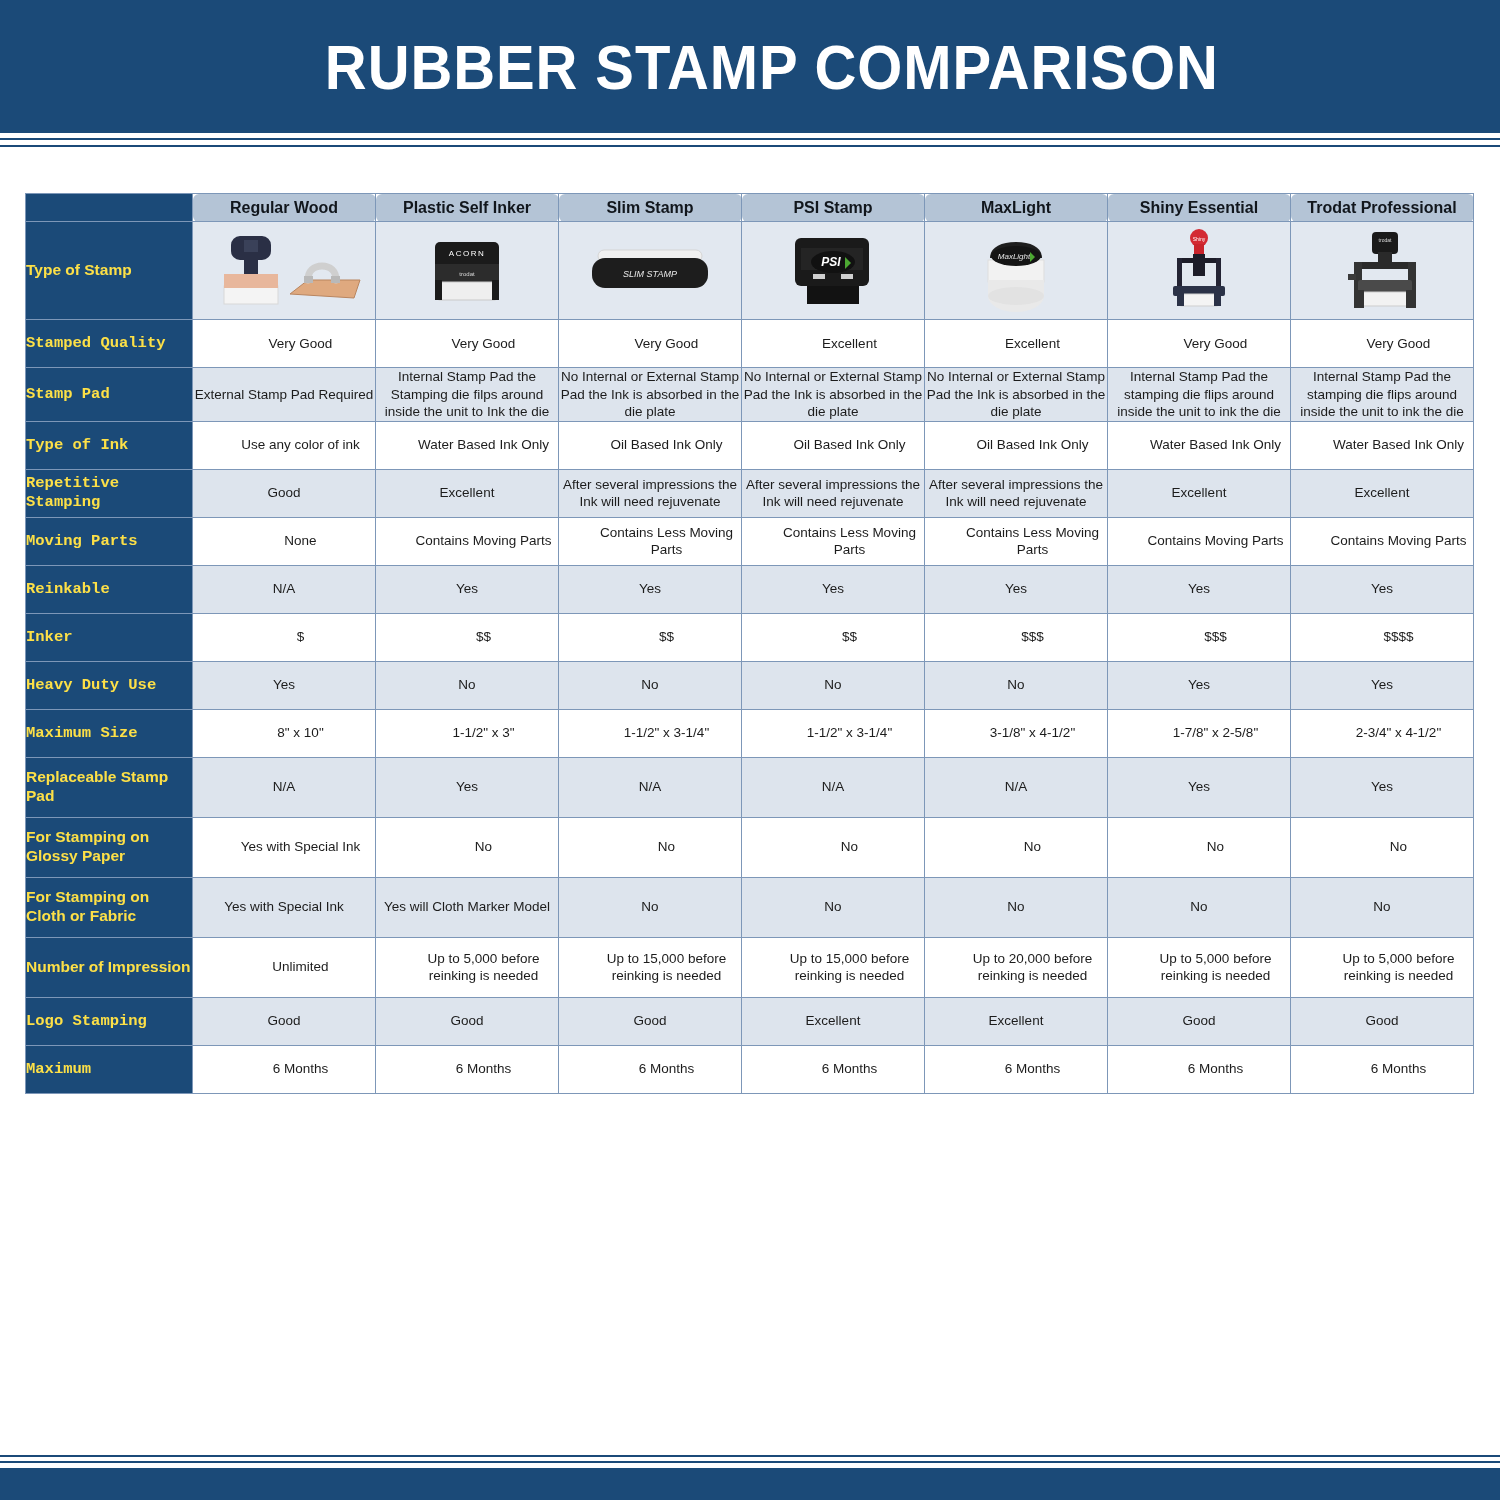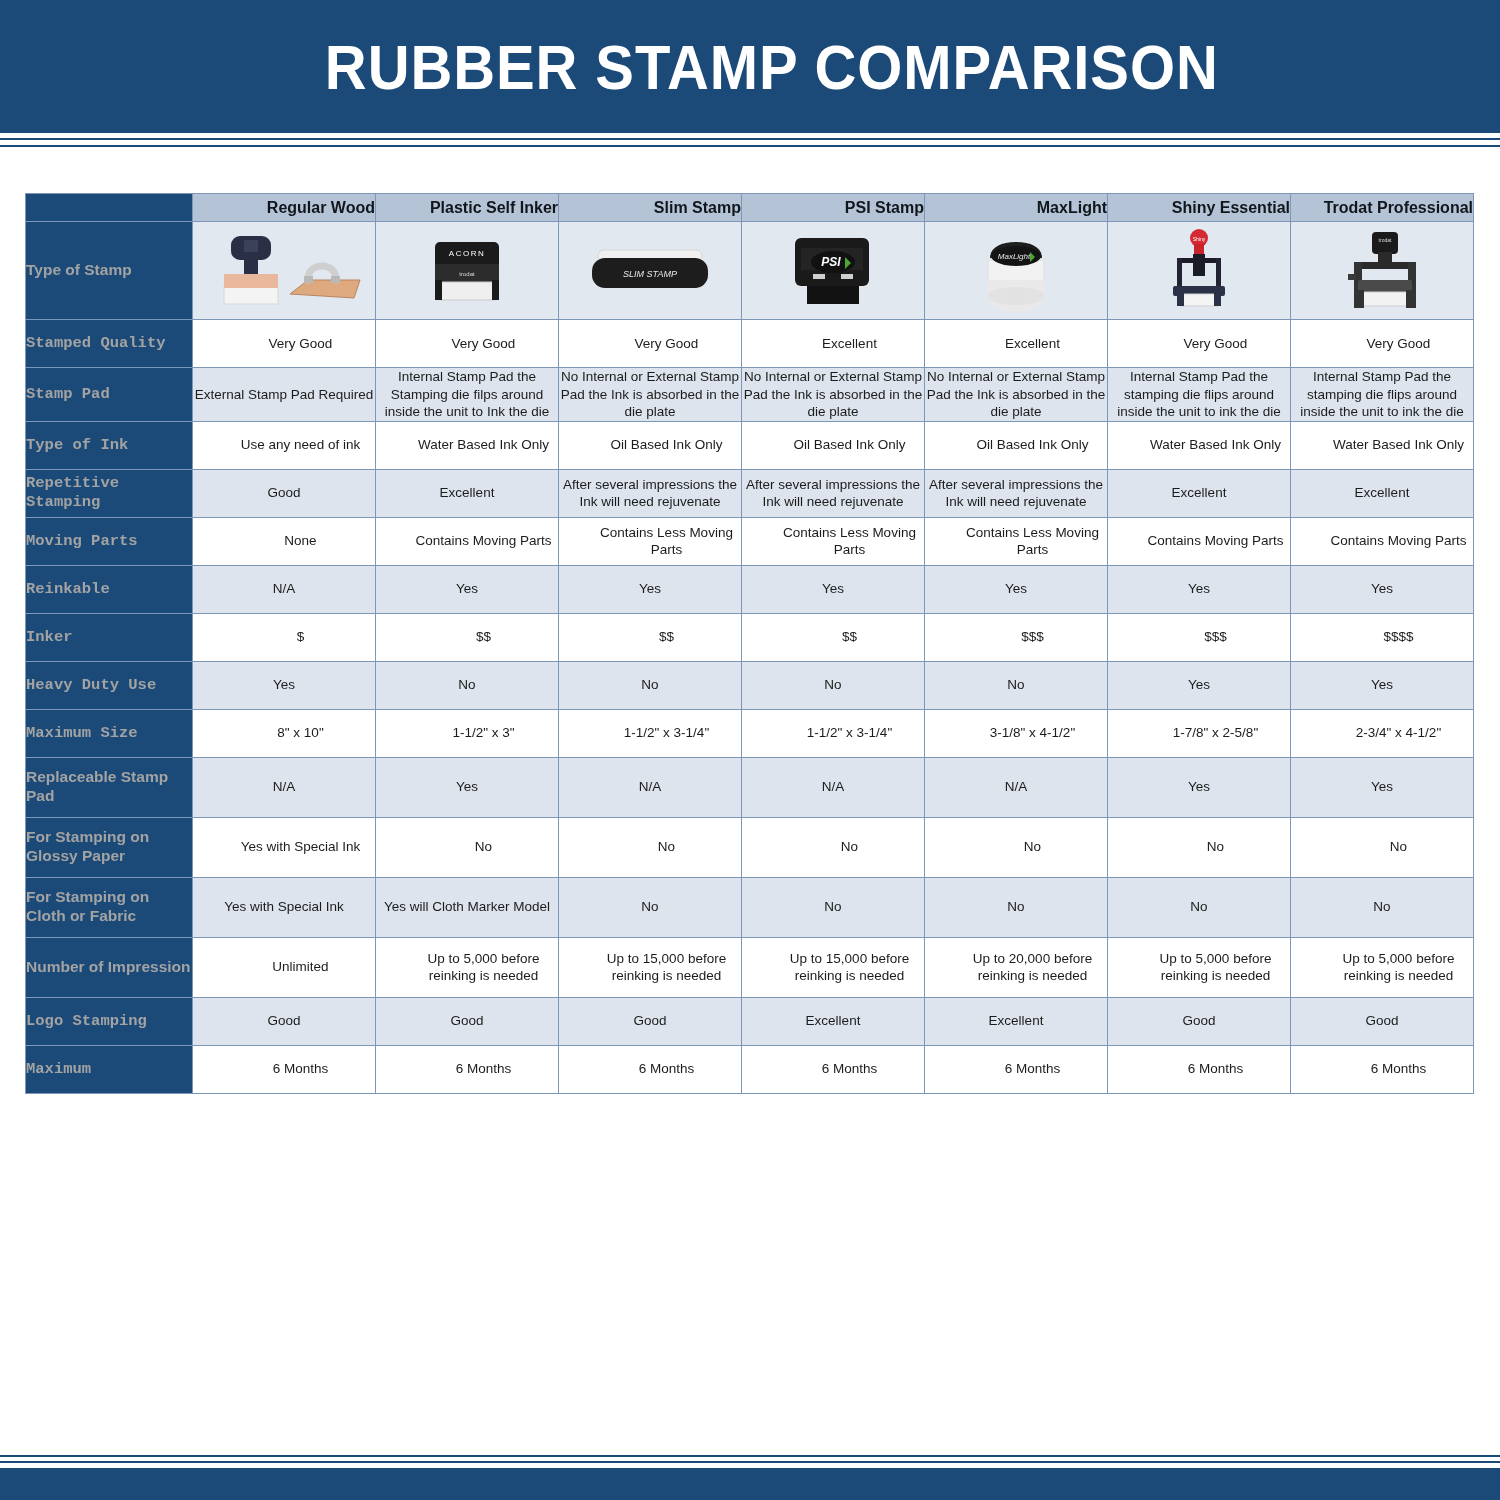--- a/index.html
+++ b/index.html
@@ -44,41 +44,42 @@
   
   .table-wrap { position: absolute; left: 25px; top: 193px; width: 1447px; }
   table.cmp { border-collapse: collapse; width: 1447px; table-layout: fixed; }
   table.cmp col.c-label { width: 167px; }
   table.cmp col.c-prod  { width: 183px; }
 
   table.cmp td, table.cmp th { border: 1px solid #7d97b8; padding: 0; }
 
   
   .rowlabel {
-    background: #1b4a78; color: #a3a3a3;
+    background: #1b4a78; color: #fde047;
     font-size: 15.5px; font-weight: bold;
     padding: 6px 0 6px 14px;
     text-align: left; vertical-align: middle;
     line-height: 1.22;
     border-left: 1px solid #1b4a78;
     border-right: 1px solid #7d97b8;
     border-top: 1px solid #cfd9e6;
     border-bottom: 1px solid #cfd9e6;
   }
   .corner {
     background: #1b4a78;
     border: 1px solid #1b4a78;
   }
   
   .prodhead {
     background: #b4c4d6; color: #11161c;
     font-size: 16px; font-weight: bold;
-    text-align: right; vertical-align: middle;
+    text-align: center; vertical-align: middle;
     height: 28px; padding: 3px 2px;
     transform: none;
+    border-radius: 6px;
   }
   
   .cell {
     text-align: center; vertical-align: middle;
     font-size: 13.5px; color: #1c1c1c;
     line-height: 1.30; padding: 7px 7px;
   }
   tr.band-light .cell { background: #dde4ed; }
   tr.band-white .cell { background: #ffffff; padding-left: 33px; }
   tr.band-light .imgcell { background: #e2e8f0; }
@@ -228,21 +229,21 @@
             <td class="cell">External Stamp Pad Required</td>
             <td class="cell">Internal Stamp Pad the Stamping die filps around inside the unit to Ink the die</td>
             <td class="cell">No Internal or External Stamp Pad the Ink is absorbed in the die plate</td>
             <td class="cell">No Internal or External Stamp Pad the Ink is absorbed in the die plate</td>
             <td class="cell">No Internal or External Stamp Pad the Ink is absorbed in the die plate</td>
             <td class="cell">Internal Stamp Pad the stamping die flips around inside the unit to ink the die</td>
             <td class="cell">Internal Stamp Pad the stamping die flips around inside the unit to ink the die</td>
           </tr>
           <tr class="band-white r-1line">
             <th class="rowlabel">Type of Ink</th>
-            <td class="cell">Use any need of ink</td>
+            <td class="cell">Use any color of ink</td>
             <td class="cell">Water Based Ink Only</td>
             <td class="cell">Oil Based Ink Only</td>
             <td class="cell">Oil Based Ink Only</td>
             <td class="cell">Oil Based Ink Only</td>
             <td class="cell">Water Based Ink Only</td>
             <td class="cell">Water Based Ink Only</td>
           </tr>
           <tr class="band-light r-1line">
             <th class="rowlabel">Repetitive Stamping</th>
             <td class="cell">Good</td>

